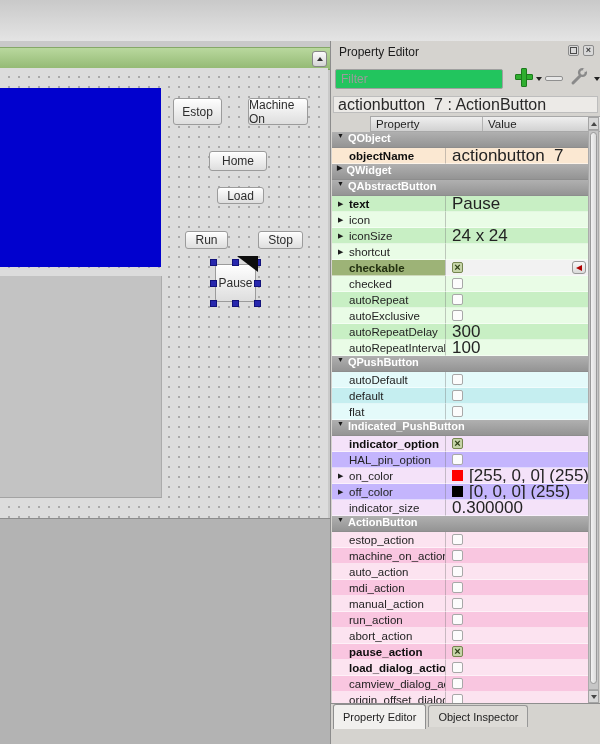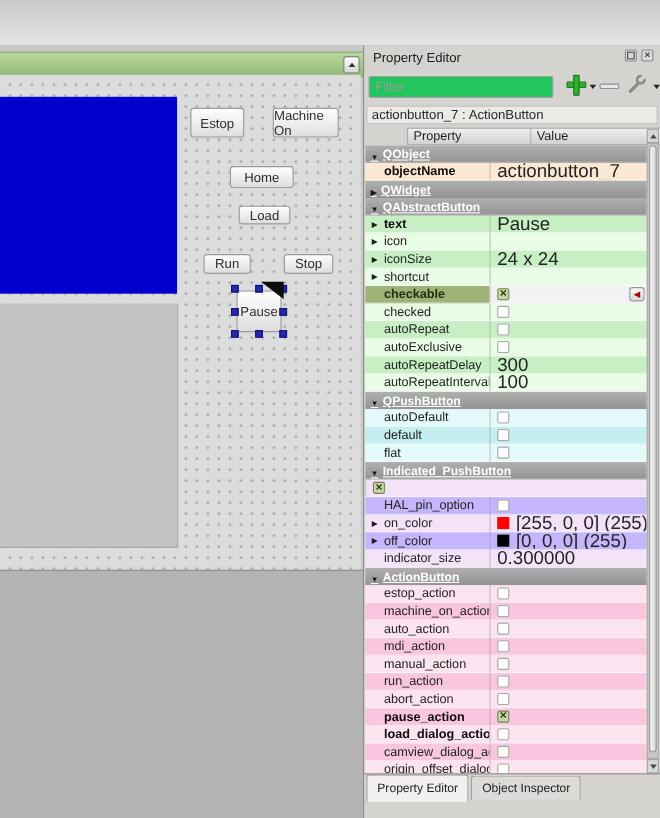--- a/index.html
+++ b/index.html
@@ -49,31 +49,31 @@
     background:#22c55e;font-size:12px;padding:0 5px;color:#333;box-sizing:border-box;font-family:"Liberation Sans",sans-serif;}
   .filter-input::placeholder{color:#9b9b9b;}
   .plus-wrap{position:absolute;left:183px;top:27px;width:20px;height:20px;}
   .plus-v{position:absolute;left:7px;top:0px;width:4px;height:17px;background:#2fae2f;border:1px solid #1d7a1d;border-radius:1px;}
   .plus-h{position:absolute;left:1px;top:6px;width:16px;height:4px;background:#2fae2f;border:1px solid #1d7a1d;border-radius:1px;}
   .darr{position:absolute;width:0;height:0;border-left:3px solid transparent;border-right:3px solid transparent;border-top:4px solid #222;}
   .minus-icon{position:absolute;left:214px;top:35px;width:16px;height:3px;background:#e8e8e8;border:1px solid #8f8f8f;border-radius:2px;}
   .wrench-svg{position:absolute;left:238px;top:26px;}
 
   .objbar{position:absolute;left:2px;top:55px;width:265px;height:17px;background:#eceae7;border:1px solid #bdbdbd;
-    box-sizing:border-box;font-size:12px;color:#282828;line-height:15px;padding-left:4px;overflow:hidden;white-space:nowrap;}
+    box-sizing:border-box;font-size:16px;color:#282828;line-height:15px;padding-left:4px;overflow:hidden;white-space:nowrap;}
 
   .colhdr{position:absolute;left:1px;top:75px;width:266px;height:16px;background:linear-gradient(#efefef,#d1d1d1);
     border:1px solid #a8a8a8;box-sizing:border-box;display:flex;font-size:11.5px;color:#1e1e1e;margin-left:38px;}
   .colhdr .c1{width:112px;padding-left:5px;border-right:1px solid #b2b2b2;line-height:14px;box-sizing:border-box;}
   .colhdr .c2{flex:1;padding-left:5px;line-height:14px;}
 
   #prop-rows{position:absolute;left:1px;top:91px;width:256px;height:571px;overflow:hidden;background:#e9e9e9;}
   .prow{display:flex;height:16px;box-sizing:border-box;}
   .prow.group{background:linear-gradient(#b0b0b0,#949494);color:#fff;font-weight:bold;font-size:11px;
-    align-items:flex-end;border-bottom:1px solid #8d8d8d;text-decoration:underline;}
+    align-items:flex-start;border-bottom:1px solid #8d8d8d;}
   .gtri{font-size:7px;color:#161616;margin:0 4px 0 5px;}
   .pcell{width:113px;position:relative;display:flex;align-items:center;font-size:11.5px;color:#232323;
     overflow:hidden;white-space:nowrap;padding-left:17px;box-sizing:border-box;border-bottom:1px solid rgba(255,255,255,.5);}
   .parr{position:absolute;left:6px;font-size:7px;color:#1d1d1d;}
   .pname.b{font-weight:bold;color:#0e0e0e;}
   .vcell{flex:1;position:relative;display:flex;align-items:center;font-size:17px;color:#232323;padding-left:6px;
     box-sizing:border-box;border-left:1px solid rgba(120,120,120,.4);border-bottom:1px solid rgba(255,255,255,.5);
     overflow:hidden;white-space:nowrap;}
 
   
@@ -331,20 +331,23 @@
           </div>
           <div class="vcell c-cyan-l">
             <span class="cb"></span>
           </div>
         </div>
         <div class="prow group">
           <span class="gtri">▼</span>
           <span class="gname">Indicated_PushButton</span>
         </div>
         <div class="prow">
+          <div class="pcell c-purple-l">
+            <span class="pname b">indicator_option</span>
+          </div>
           <div class="vcell c-purple-l">
             <span class="cb on"></span>
           </div>
         </div>
         <div class="prow">
           <div class="pcell c-purple-d">
             <span class="pname">HAL_pin_option</span>
           </div>
           <div class="vcell c-purple-d">
             <span class="cb"></span>

